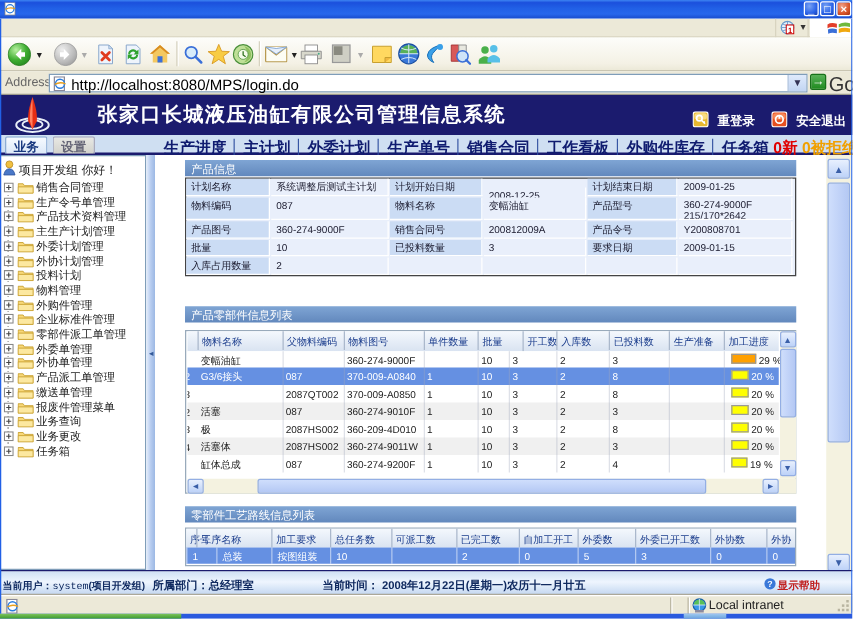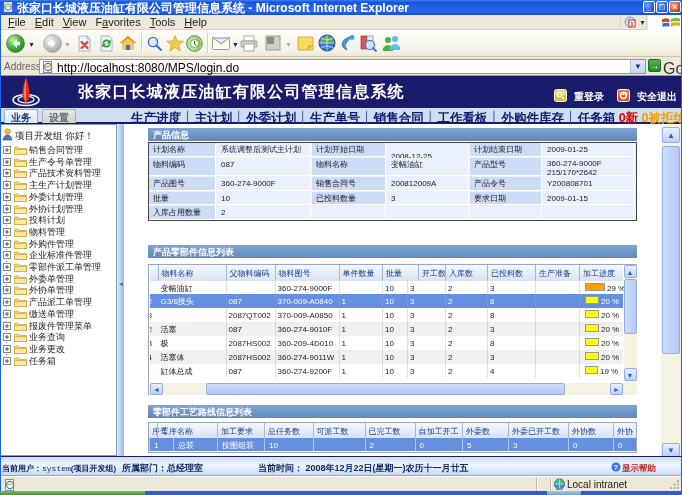--- a/index.html
+++ b/index.html
@@ -38,46 +38,44 @@
 #navmenu{left:131px;top:2px;font-size:12.5px;font-weight:bold;color:#101c70;white-space:nowrap}
 #navmenu b{color:#e00000}
 #navmenu i{color:#f0a000;font-style:normal}
 #navmenu .sp{color:#3050a0;padding:0 3px;font-weight:normal}
 
 #main{left:0;top:124px;width:682px;height:332px;background:#fff}
 #tree{left:0;top:0;width:117px;height:332px;background:#fff;border:1px solid #7f9db9;border-left:none}
 #split{left:117px;top:0;width:7px;height:332px;background:linear-gradient(90deg,#e6eefb,#b8cdf0 50%,#9cb8e4)}
 .ti{position:absolute;left:29px;font-size:9px;color:#222;white-space:nowrap}
 
-.sechead{left:148px;width:489px;height:13px;background:linear-gradient(180deg,#7fa5d4,#6288bd);color:#fff;font-weight:bold;font-size:9px;padding:1px 0 0 5px}
+.sechead{left:148px;width:489px;height:13px;background:linear-gradient(180deg,#7fa5d4,#6288bd);color:#fff;font-weight:normal;font-size:9px;padding:1px 0 0 5px}
 .cell{position:absolute;font-size:8px;color:#1a1a2e;white-space:nowrap;overflow:hidden;line-height:9.5px}
 
 .sbtn{background:linear-gradient(180deg,#e8f0fe,#bdd2f8);border:1px solid #93aee4;border-radius:2px;color:#3a5fa8;text-align:center;font-weight:bold}
 .thumb{background:linear-gradient(90deg,#cfdefc,#b4c8f4);border:1px solid #93aee4;border-radius:2px}
 .thumbh{background:linear-gradient(180deg,#cfdefc,#b4c8f4);border:1px solid #93aee4;border-radius:2px}
 
 #pstat{left:0;top:456px;width:682px;height:20px;background:linear-gradient(180deg,#cfe0f4,#eef5fe 45%,#c2d6f0);border-top:1px solid #1b1b6e;font-size:8.5px;color:#102a60;font-weight:bold}
 #iestat{left:0;top:476px;width:682px;height:15px;background:#ece9d8;border-top:1px solid #fff;box-shadow:0 -1px 0 #aca899}
 #task{left:0;top:491px;width:682px;height:4px;background:#2a5ade}
 </style></head><body>
 
 <div class="abs" id="title">
  <svg class="abs" style="left:3px;top:2px" width="11" height="11" viewBox="0 0 11 11">
       <rect x="1" y="0" width="8" height="10" fill="#fff" stroke="#888" stroke-width="0.6"></rect>
       <circle cx="5" cy="5" r="3.2" fill="none" stroke="#2a7de0" stroke-width="1"></circle>
       <path d="M1.5 5.5 Q5 3.5 9 5" stroke="#e8a020" stroke-width="1" fill="none"></path>
     </svg>
- <div class="abs txt">张家口长城液压油缸有限公司管理信息系统 - Microsoft Internet Explorer</div>
  <div class="abs wbtn bblue" style="left:643px">_</div>
  <div class="abs wbtn bblue" style="left:656px">□</div>
  <div class="abs wbtn bred" style="left:669px">×</div>
 </div>
 
 <div class="abs" id="menu">
- <div class="abs" style="left:8px;top:1px"><span class="m"><u>F</u>ile</span><span class="m"><u>E</u>dit</span><span class="m"><u>V</u>iew</span><span class="m">F<u>a</u>vorites</span><span class="m"><u>T</u>ools</span><span class="m"><u>H</u>elp</span></div>
  <div class="abs" style="left:620px;top:0;width:1px;height:15px;background:#d8d4c0"></div>
  <svg class="abs" style="left:624px;top:1px" width="13" height="13" viewBox="0 0 13 13">
       <circle cx="6" cy="6" r="5" fill="#e8f0fa" stroke="#6699cc"></circle>
       <path d="M1.5 6h9M6 1.5v9M2.5 3.5q3.5 2 8 0M2.5 8.5q3.5-2 8 0" stroke="#6699cc" fill="none" stroke-width="0.7"></path>
       <rect x="5" y="4" width="6" height="7" fill="#fff" stroke="#c00" stroke-width="0.8"></rect>
       <text x="8" y="10" font-size="6" fill="#c00" text-anchor="middle" font-weight="bold">1</text>
     </svg>
  <div class="abs" style="left:639px;top:4px;font-size:7px;color:#333">▼</div>
  <div class="abs" style="left:646px;top:0;width:1px;height:15px;background:#d8d4c0"></div>
  <div class="abs" style="left:648px;top:0;width:34px;height:15px;background:#fff">

